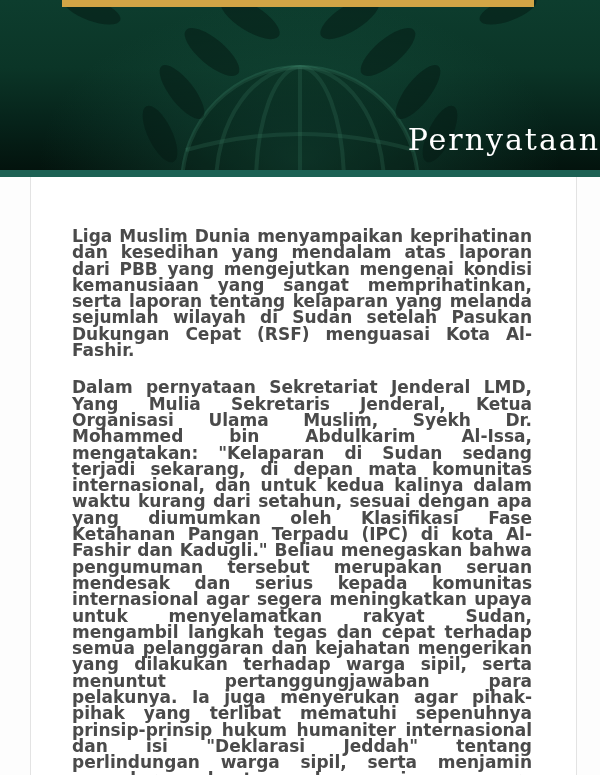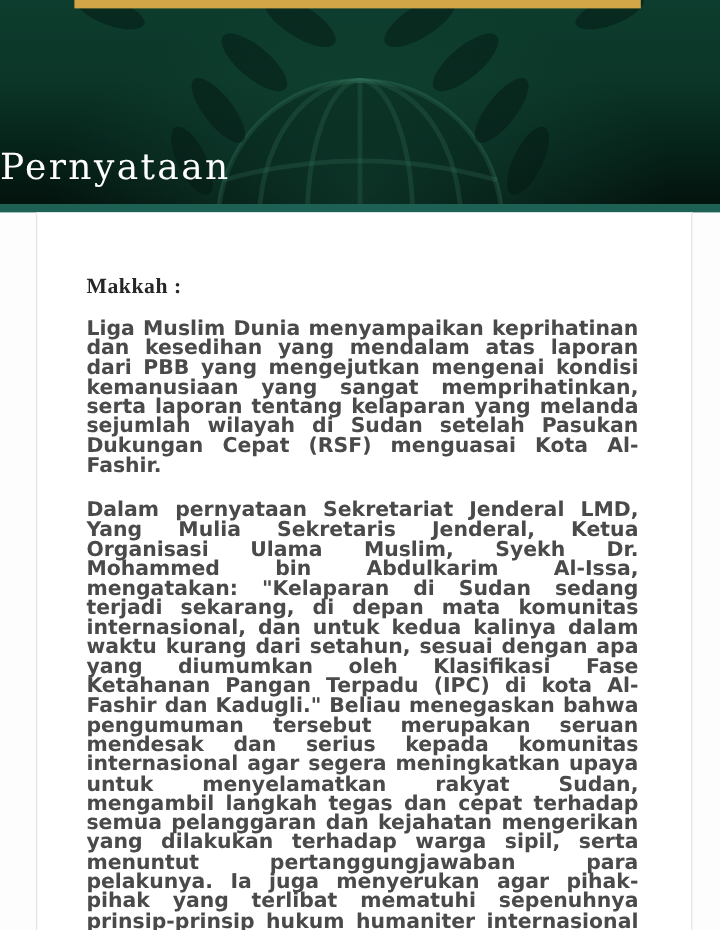--- a/index.html
+++ b/index.html
@@ -26,21 +26,21 @@
   .gold-bar {
     position: absolute;
     top: 0; left: 62px;
     width: 472px; height: 7px;
     background: #d2a546;
   }
   .header-title {
     position: absolute;
     left: 0; right: 0;
     bottom: 13px;
-    text-align: left;
+    text-align: right;
     color: #ffffff;
     font-family: "DejaVu Serif", serif;
     font-weight: 400;
     font-size: 30px;
     letter-spacing: 2px;
   }
   .teal-strip { height: 7px; background: #1d6154; }
 
   
   .card {
@@ -104,21 +104,20 @@
         <ellipse cx="440" cy="134" rx="31" ry="12" transform="rotate(-64 440 134)"></ellipse>
         <ellipse cx="508" cy="10" rx="30" ry="11" transform="rotate(-20 508 10)"></ellipse>
       </g>
     </svg>
     <div class="gold-bar"></div>
     <div class="header-title">Pernyataan</div>
   </div>
   <div class="teal-strip"></div>
 
   <div class="card">
-    <div class="location-heading">Makkah :</div>
 
     <div class="body-text">
       <p>Liga Muslim Dunia menyampaikan keprihatinan dan kesedihan yang mendalam atas laporan dari PBB yang mengejutkan mengenai kondisi kemanusiaan yang sangat memprihatinkan, serta laporan tentang kelaparan yang melanda sejumlah wilayah di Sudan setelah Pasukan Dukungan Cepat (RSF) menguasai Kota Al-Fashir.</p>
       <p>Dalam pernyataan Sekretariat Jenderal LMD, Yang Mulia Sekretaris Jenderal, Ketua Organisasi Ulama Muslim, Syekh Dr. Mohammed bin Abdulkarim Al-Issa, mengatakan: "Kelaparan di Sudan sedang terjadi sekarang, di depan mata komunitas internasional, dan untuk kedua kalinya dalam waktu kurang dari setahun, sesuai dengan apa yang diumumkan oleh Klasifikasi Fase Ketahanan Pangan Terpadu (IPC) di kota Al-Fashir dan Kadugli." Beliau menegaskan bahwa pengumuman tersebut merupakan seruan mendesak dan serius kepada komunitas internasional agar segera meningkatkan upaya untuk menyelamatkan rakyat Sudan, mengambil langkah tegas dan cepat terhadap semua pelanggaran dan kejahatan mengerikan yang dilakukan terhadap warga sipil, serta menuntut pertanggungjawaban para pelakunya. Ia juga menyerukan agar pihak-pihak yang terlibat mematuhi sepenuhnya prinsip-prinsip hukum humaniter internasional dan isi "Deklarasi Jeddah" tentang perlindungan warga sipil, serta menjamin penyaluran bantuan kemanusiaan secara aman. Semoga Allah segera memberikan jalan keluar bagi saudara-saudara kita di Sudan dan menimpakan kehinaan kepada setiap pihak yang berbuat zalim dan keji.</p>
     </div>
 
   </div>
 
 </div>
 

